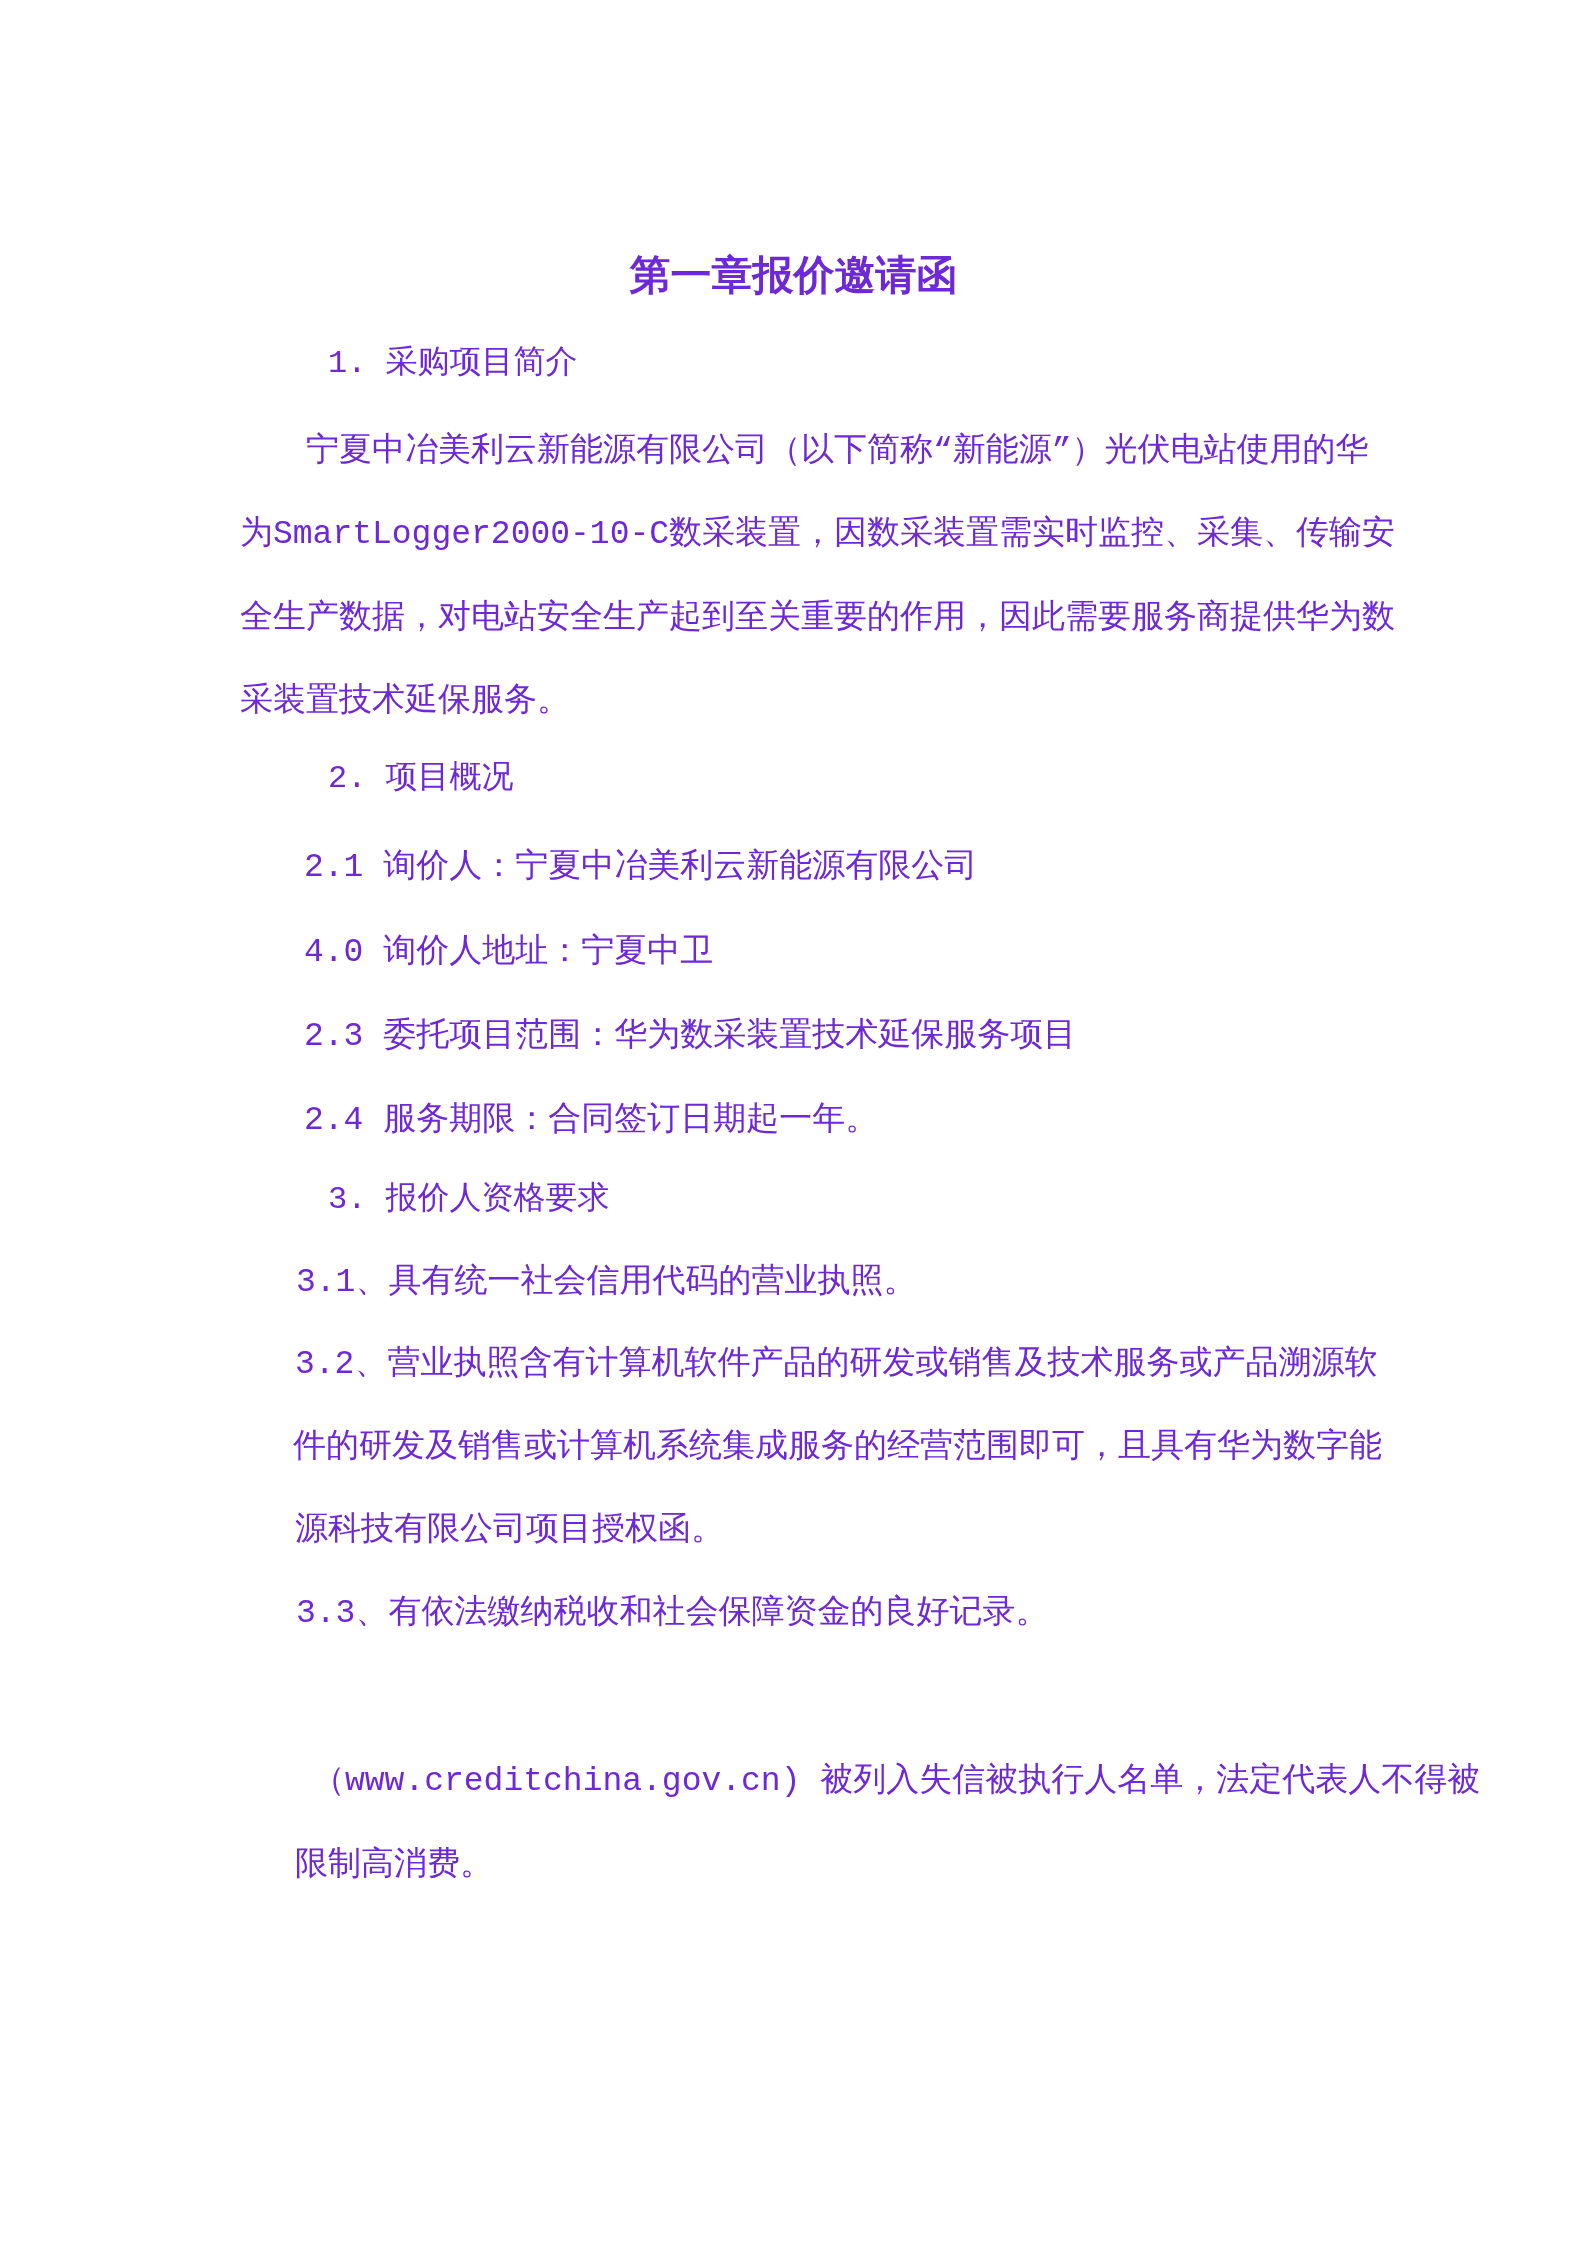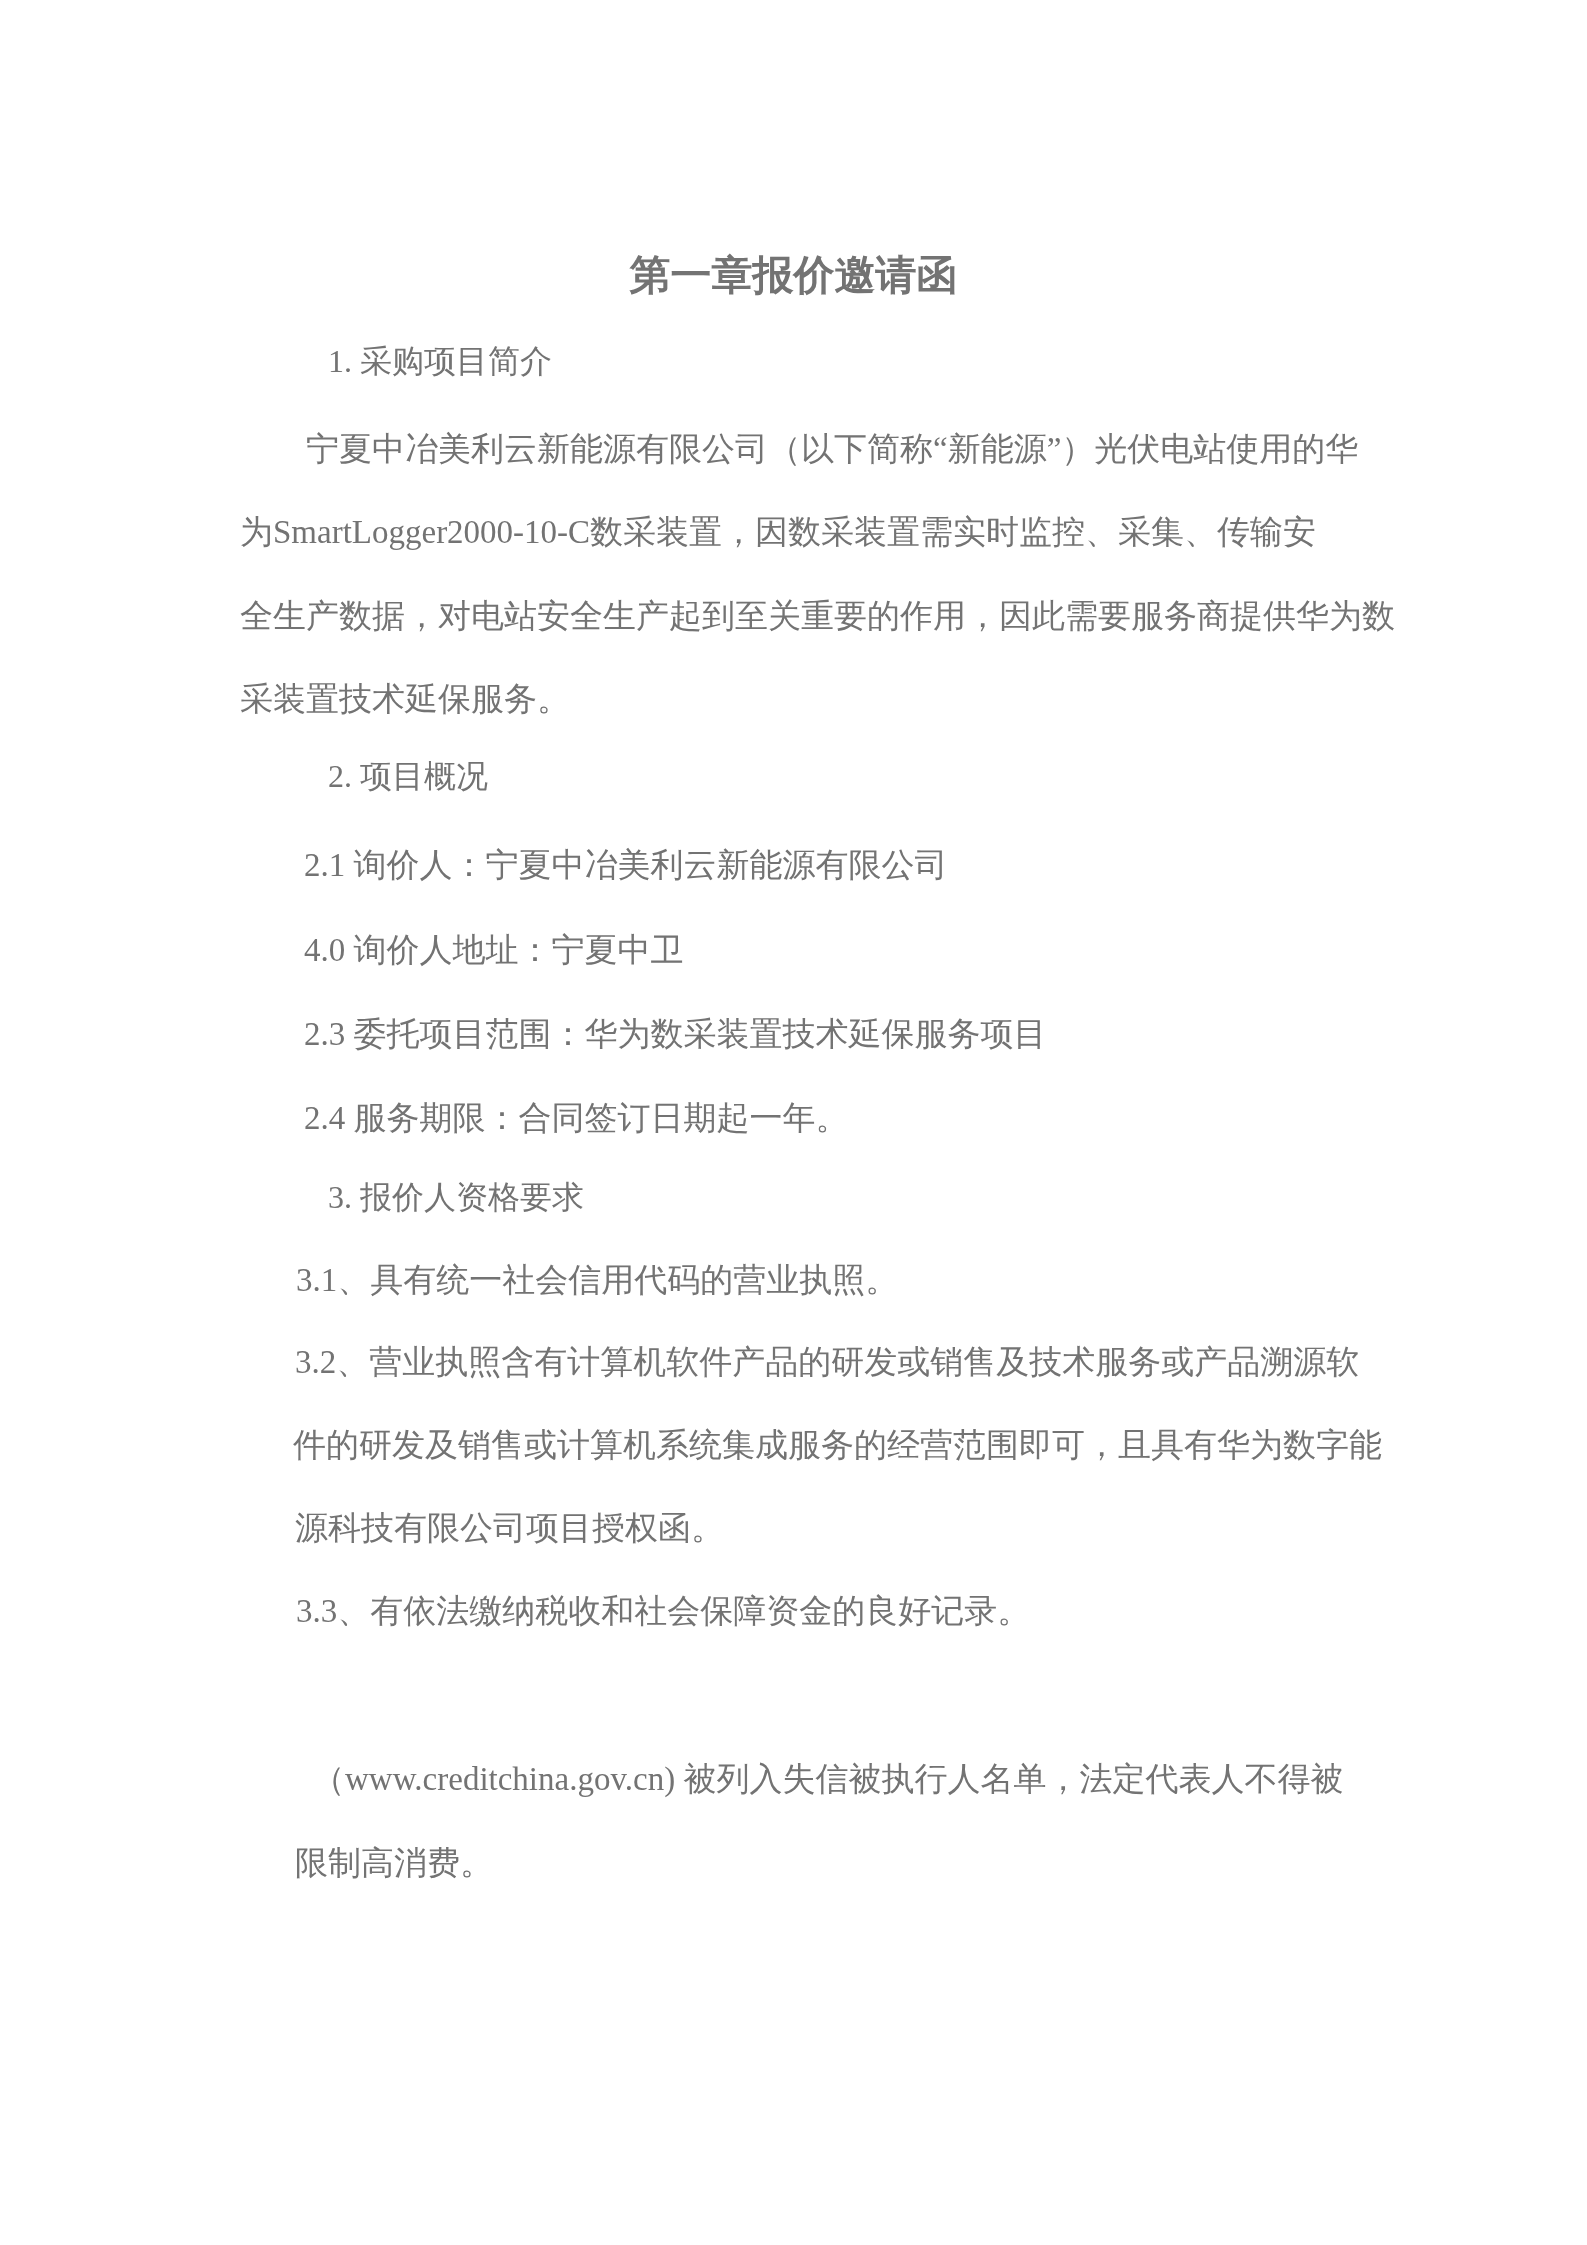--- a/index.html
+++ b/index.html
@@ -5,22 +5,22 @@
   html, body {
     margin: 0;
     padding: 0;
     background: #ffffff;
   }
   .page {
     position: relative;
     width: 1587px;
     height: 1942px;
     background: #ffffff;
-    color: #737373;
-    font-family: Liberation Serif, serif;
+    color: #6d28d9;
+    font-family: Liberation Mono, monospace;
     overflow: hidden;
   }
   .chapter-title {
     position: absolute;
     top: 248px;
     left: 0;
     width: 100%;
     text-align: center;
     font-size: 41px;
     font-weight: bold;

